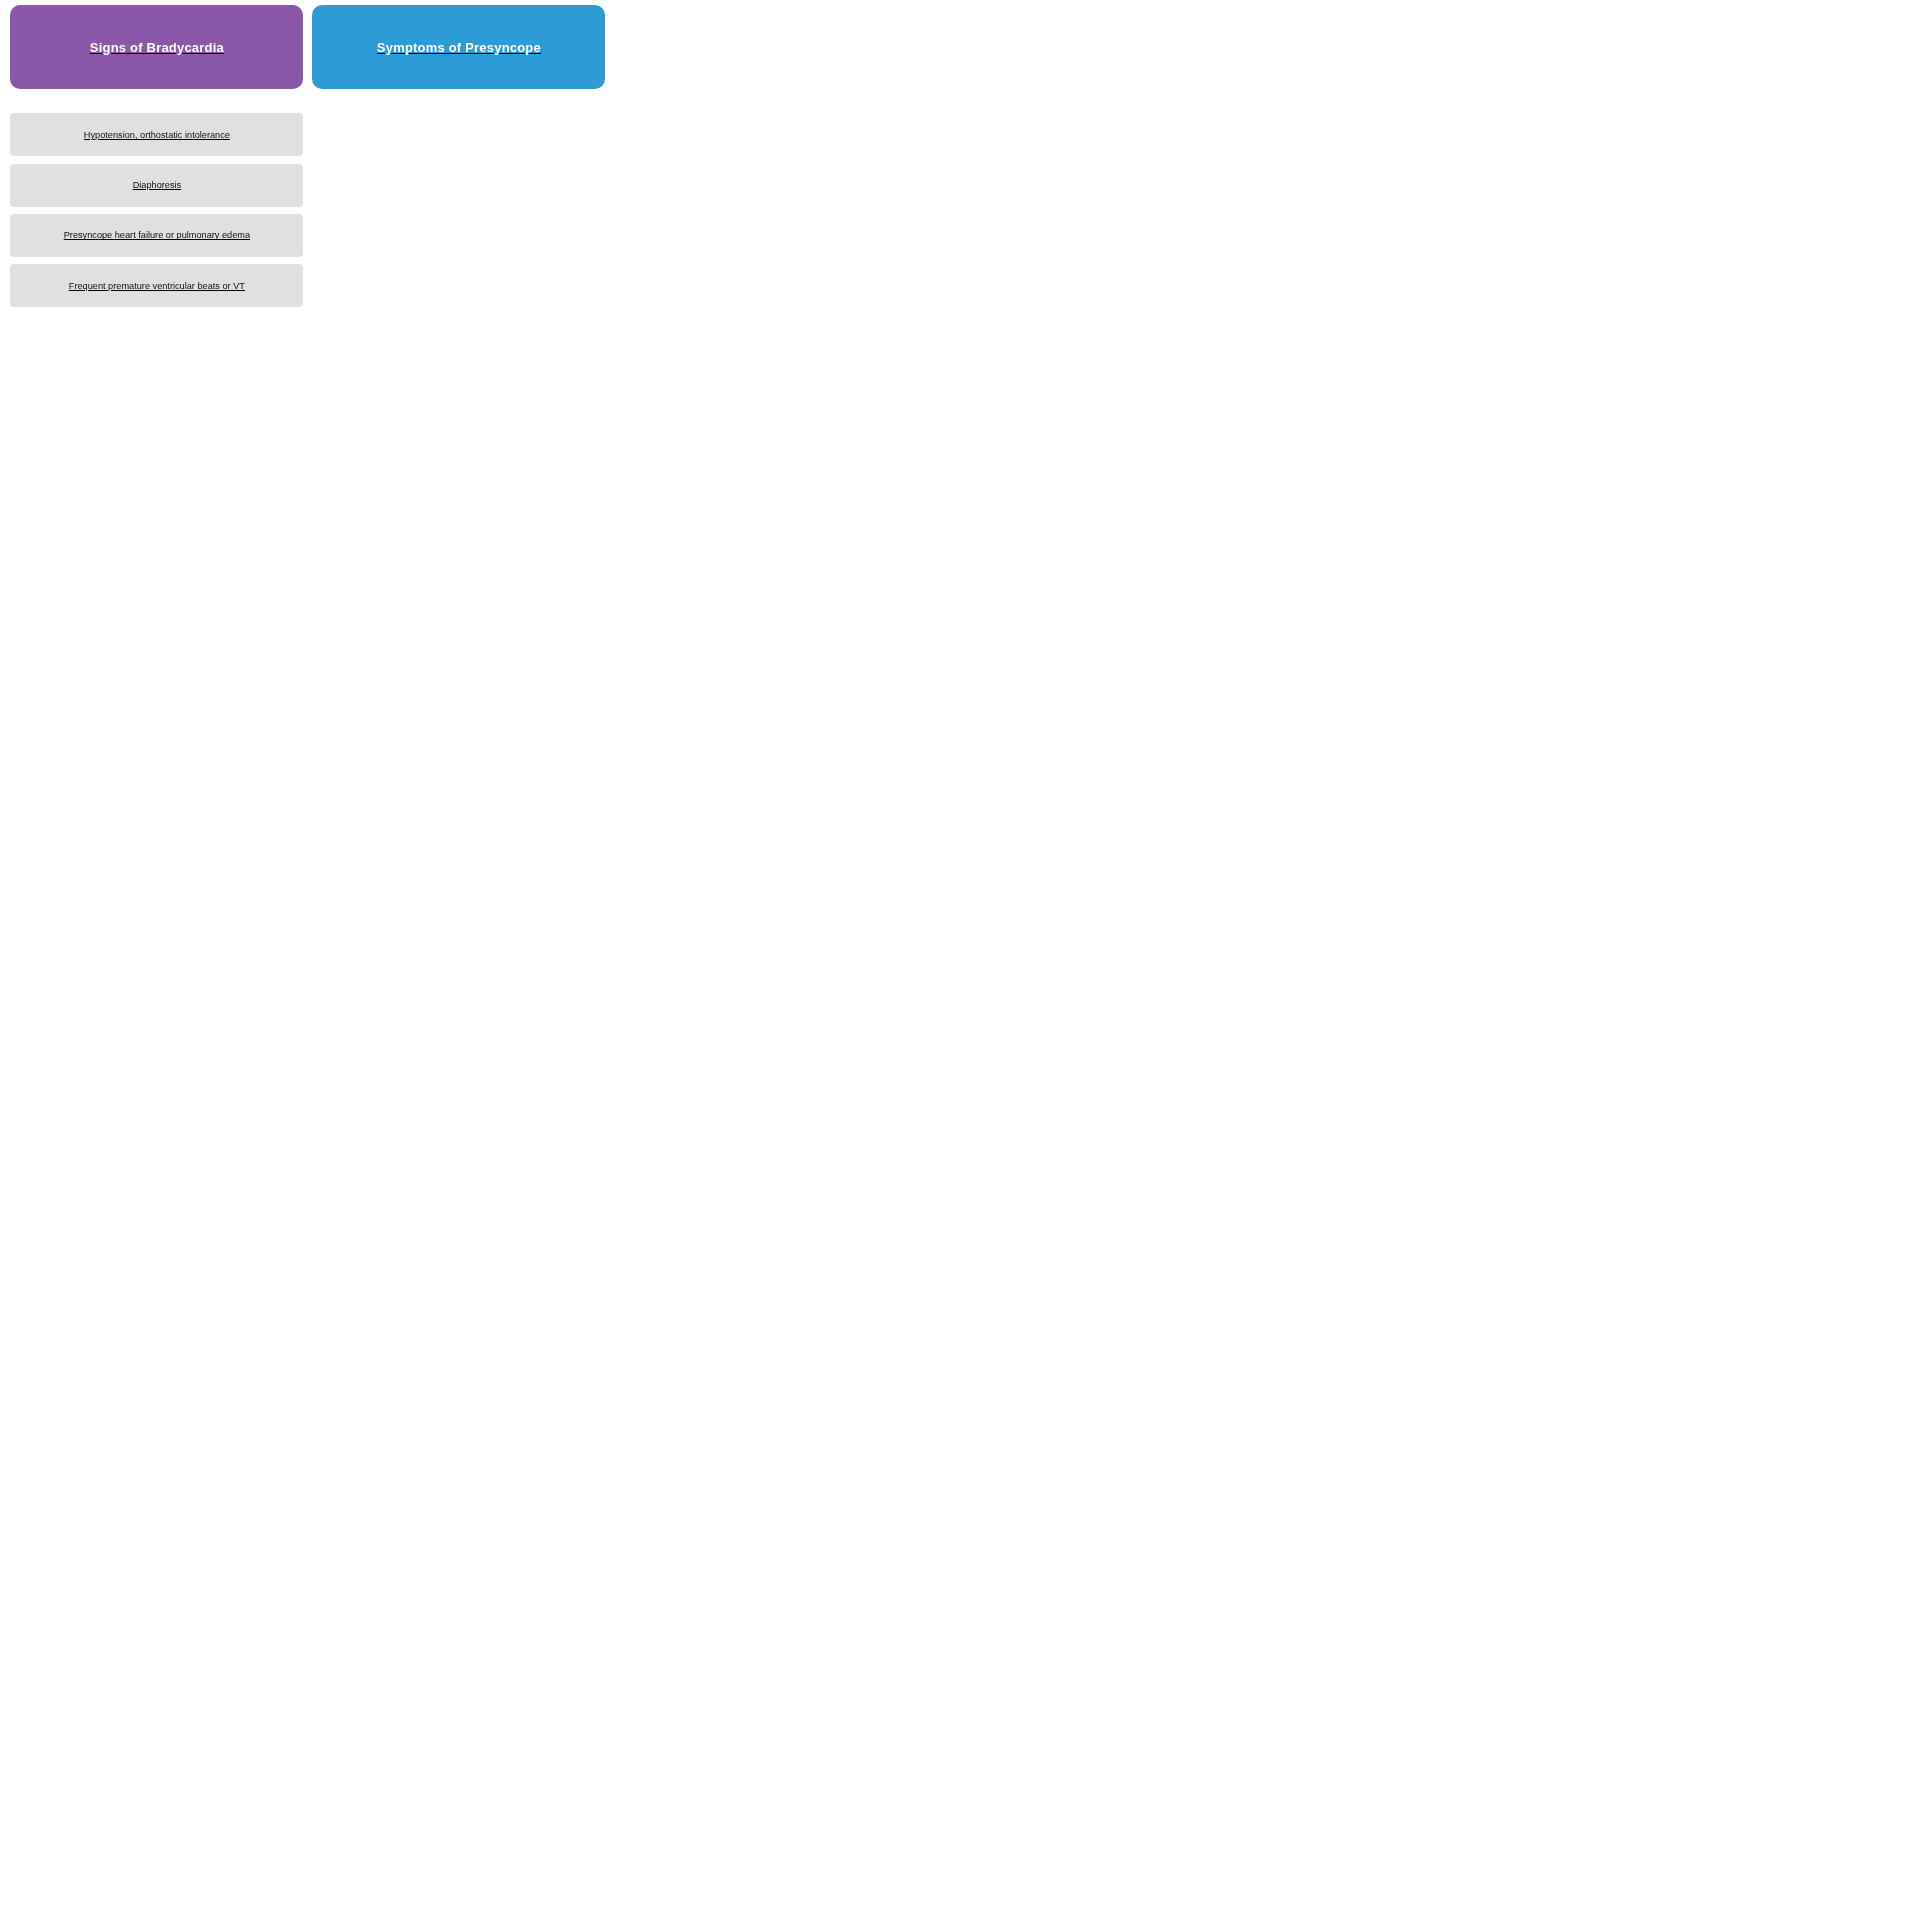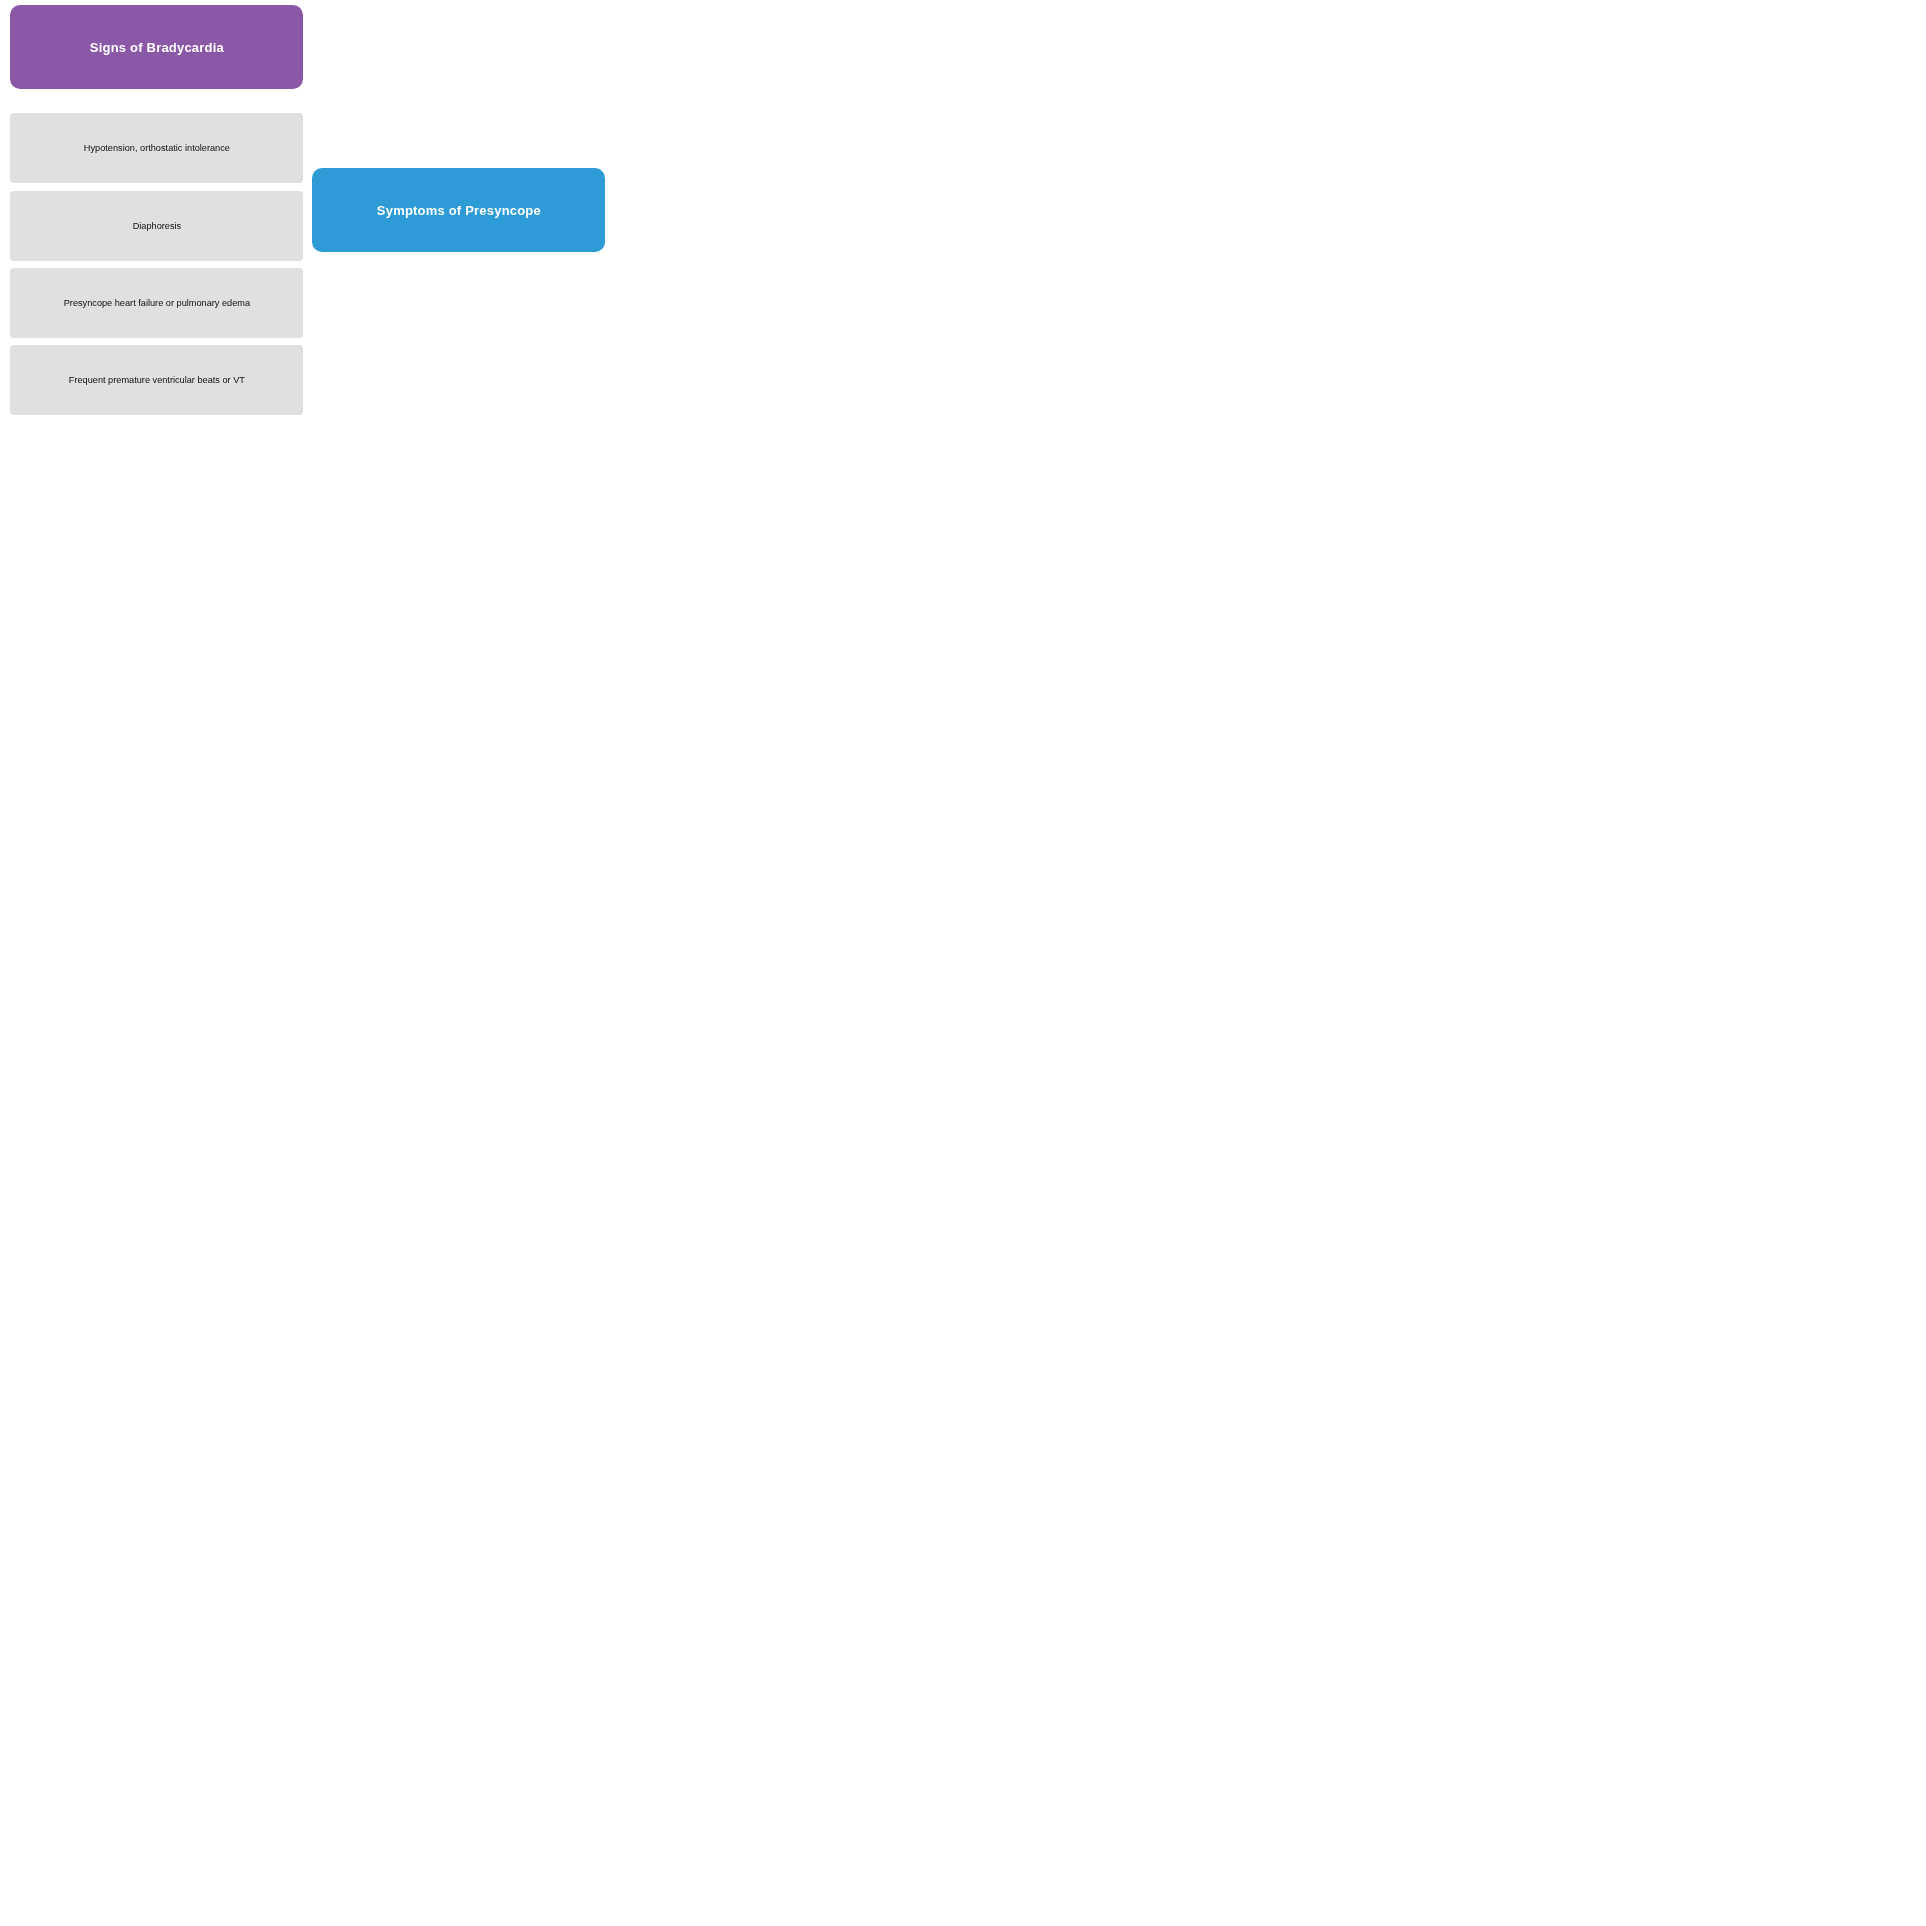--- a/index.html
+++ b/index.html
@@ -12,21 +12,22 @@
     position: relative;
     width: 613px;
     height: 563px;
     background: #ffffff;
     box-sizing: border-box;
     padding: 5.4px 0 0 10.4px;
   }
   .columns {
     display: flex;
     gap: 9px;
-    align-items: center;
+    align-items: flex-start;
+    text-decoration: underline;
   }
   .column {
     display: flex;
     flex-direction: column;
     width: 293px;
   }
   .header {
     height: 84px;
     border-radius: 10px;
     display: flex;
@@ -40,21 +41,21 @@
   }
   .header.purple { background: #8b57a7; }
   .header.blue   { background: #2d9bd5; }
   .items {
     margin-top: 24px;
     display: flex;
     flex-direction: column;
     gap: 7.3px;
   }
   .item {
-    height: 70px;
+    height: 43px;
     background: #e0e0e0;
     border-radius: 3.9px;
     display: flex;
     align-items: center;
     justify-content: center;
     color: #0d0d0d;
     font-size: 9.2px;
     text-align: center;
     padding: 0 7.7px;
     box-sizing: border-box;

